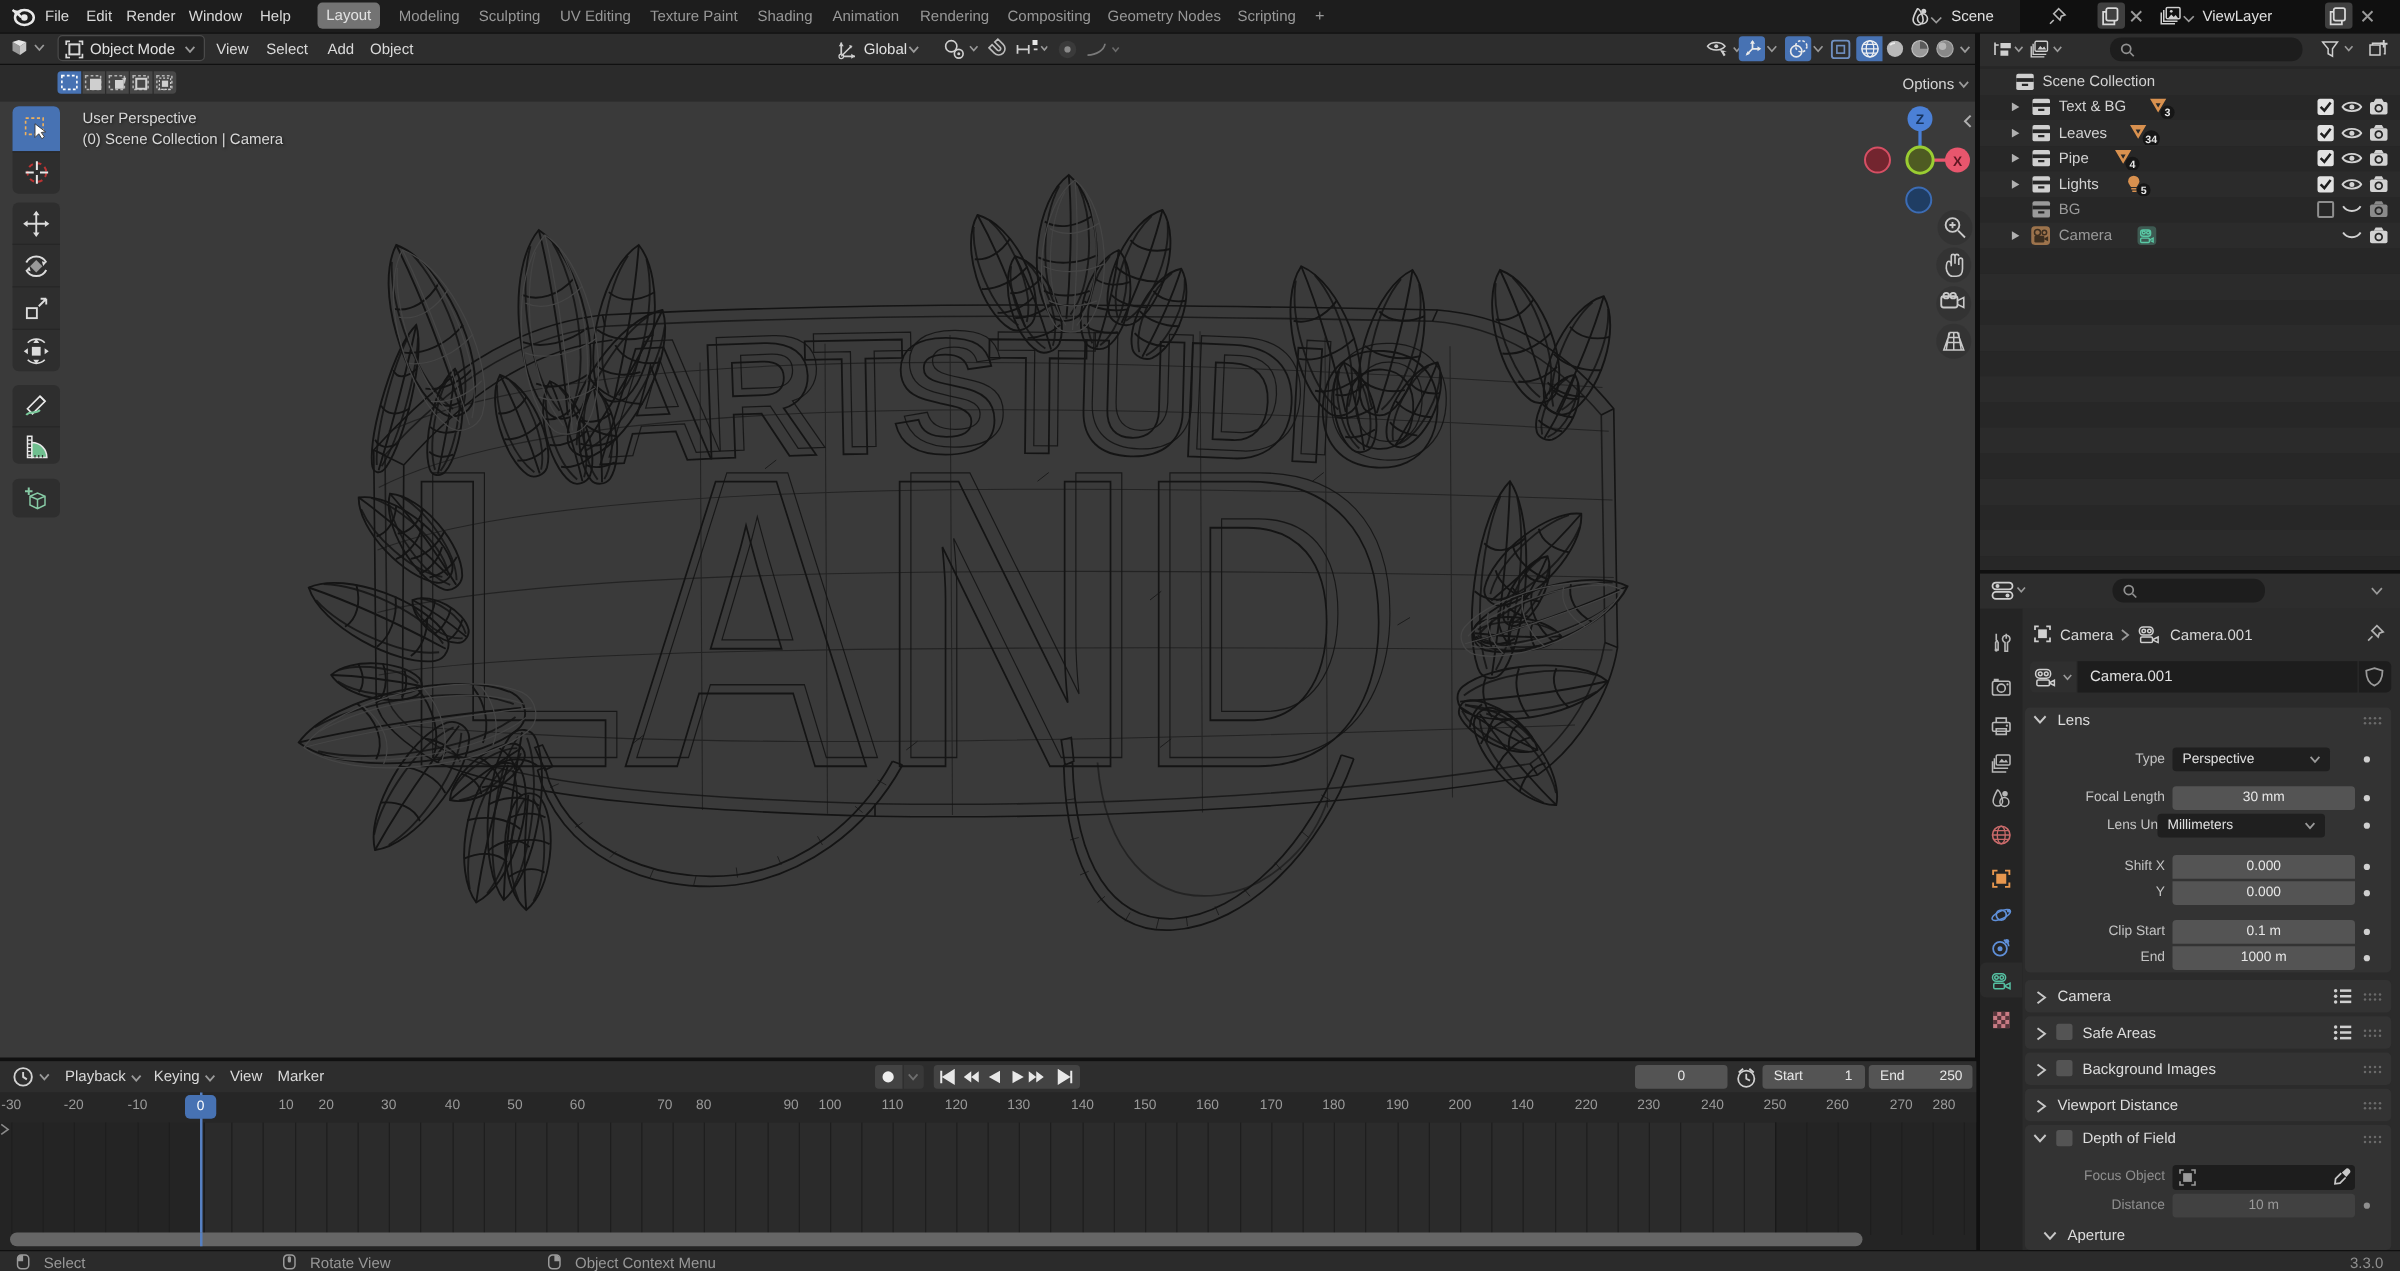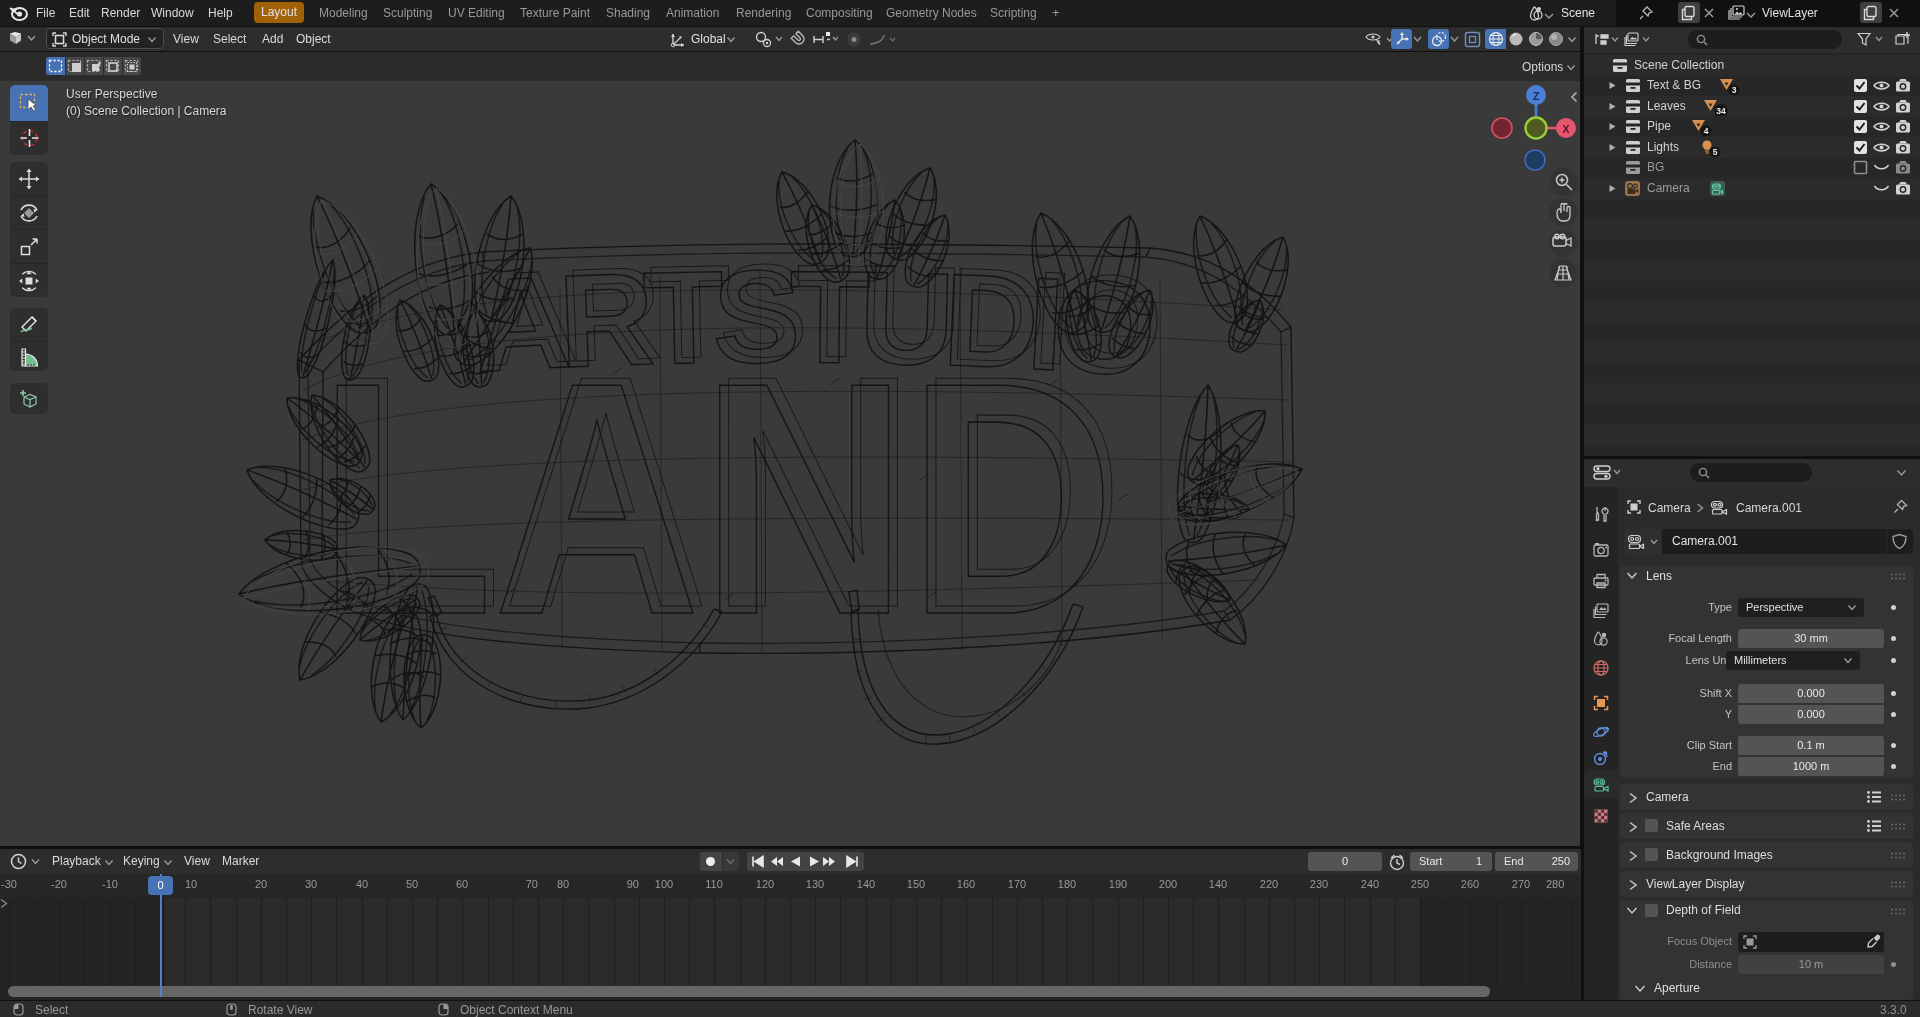--- a/index.html
+++ b/index.html
@@ -8,21 +8,21 @@
 .topbar{top:0;left:0;width:1616px;height:26px;background:#1d1d1d;}
 .vheader{top:27px;left:0;width:1580px;height:24px;background:#2d2d2d;}
 .tools{top:52px;left:0;width:1580px;height:29px;background:#2b2b2b;}
 .viewport{top:81px;left:0;width:1580px;height:765px;background:#3a3a3a;overflow:hidden;}
 .timeline{top:849px;left:0;width:1581px;height:151px;background:#242424;}
 .outliner{top:27px;left:1584px;width:336px;height:429px;background:#262626;}
 .props{top:459px;left:1584px;width:336px;height:541px;background:#2b2b2b;}
 .status{top:1000px;left:0;width:1920px;height:17px;background:#2b2b2b;border-top:1px solid #101010;color:#989898;}
 .menu{color:#dadada;font-size:12px;}
 .tab{color:#989898;font-size:12px;}
-.tab.active{color:#e3e3e3;background:#a16207;border-radius:4px;}
+.tab.active{color:#e3e3e3;background:#737373;border-radius:4px;}
 .panel{position:absolute;left:36px;width:293px;background:#333333;border-radius:4px;}
 .phead{font-size:12px;color:#dddddd;}
 .field{position:absolute;background:#545454;border-radius:3px;color:#e8e8e8;font-size:11px;text-align:center;line-height:19px;height:19px;}
 .drop{position:absolute;background:#1f1f1f;border-radius:3px;color:#e0e0e0;font-size:11px;line-height:19px;height:19px;padding-left:8px;}
 .lbl{position:absolute;color:#c3c3c3;font-size:11px;text-align:right;line-height:19px;height:19px;}
 .dot{position:absolute;width:5px;height:5px;border-radius:50%;background:#cfcfcf;}
 </style></head>
 <body>
 <div id="root">
 
@@ -477,21 +477,21 @@
   <svg class="abs" style="left:1388px;top:4px" width="18" height="18" viewBox="0 0 18 18">
     <circle cx="9" cy="10" r="6.5" fill="none" stroke="#cfcfcf" stroke-width="1.4"></circle>
     <path d="M9 6 V10 L12 11.5 M6.5 2 L3 5 M11.5 2 L15 5" stroke="#cfcfcf" stroke-width="1.4" fill="none"></path>
   </svg>
   <div class="field" style="left:1410px;top:3px;width:82px;text-align:left;padding-left:9px">Start<span style="float:right;margin-right:10px">1</span></div>
   <div class="field" style="left:1495px;top:3px;width:83px;text-align:left;padding-left:9px">End<span style="float:right;margin-right:8px">250</span></div>
 
   <div class="abs" style="left:-16px;top:29px;width:50px;text-align:center;color:#9a9a9a;font-size:11px">-30</div>
       <div class="abs" style="left:34px;top:29px;width:50px;text-align:center;color:#9a9a9a;font-size:11px">-20</div>
       <div class="abs" style="left:85px;top:29px;width:50px;text-align:center;color:#9a9a9a;font-size:11px">-10</div>
-      <div class="abs" style="left:185px;top:29px;width:50px;text-align:left;color:#9a9a9a;font-size:11px">10</div>
+      <div class="abs" style="left:185px;top:29px;width:50px;text-align:right;color:#9a9a9a;font-size:11px">10</div>
       <div class="abs" style="left:236px;top:29px;width:50px;text-align:center;color:#9a9a9a;font-size:11px">20</div>
       <div class="abs" style="left:286px;top:29px;width:50px;text-align:center;color:#9a9a9a;font-size:11px">30</div>
       <div class="abs" style="left:337px;top:29px;width:50px;text-align:center;color:#9a9a9a;font-size:11px">40</div>
       <div class="abs" style="left:387px;top:29px;width:50px;text-align:center;color:#9a9a9a;font-size:11px">50</div>
       <div class="abs" style="left:437px;top:29px;width:50px;text-align:center;color:#9a9a9a;font-size:11px">60</div>
       <div class="abs" style="left:488px;top:29px;width:50px;text-align:right;color:#9a9a9a;font-size:11px">70</div>
       <div class="abs" style="left:538px;top:29px;width:50px;text-align:center;color:#9a9a9a;font-size:11px">80</div>
       <div class="abs" style="left:589px;top:29px;width:50px;text-align:right;color:#9a9a9a;font-size:11px">90</div>
       <div class="abs" style="left:639px;top:29px;width:50px;text-align:center;color:#9a9a9a;font-size:11px">100</div>
       <div class="abs" style="left:689px;top:29px;width:50px;text-align:center;color:#9a9a9a;font-size:11px">110</div>
@@ -1051,21 +1051,21 @@
             <circle cx="2" cy="6.5" r="1"></circle>
             <circle cx="6" cy="6.5" r="1"></circle>
             <circle cx="10" cy="6.5" r="1"></circle>
             <circle cx="14" cy="6.5" r="1"></circle>
           </g>
         </svg></div>
       <div class="panel" style="top:412px;height:26px"></div>
       <svg class="abs" style="left:44px;top:420px" width="10" height="12" viewBox="0 0 10 12">
         <path d="M2 1.5 L8 6 L2 10.5" fill="none" stroke="#c8c8c8" stroke-width="1.5"></path>
       </svg>
-      <span class="abs phead" style="left:62px;top:418px">ViewLayer Display</span>
+      <span class="abs phead" style="left:62px;top:418px">Viewport Distance</span>
       <div class="abs" style="left:306px;top:420px"><svg width="16" height="10" viewBox="0 0 16 10">
           <g fill="#6a6a6a">
             <circle cx="2" cy="2.5" r="1"></circle>
             <circle cx="6" cy="2.5" r="1"></circle>
             <circle cx="10" cy="2.5" r="1"></circle>
             <circle cx="14" cy="2.5" r="1"></circle>
             <circle cx="2" cy="6.5" r="1"></circle>
             <circle cx="6" cy="6.5" r="1"></circle>
             <circle cx="10" cy="6.5" r="1"></circle>
             <circle cx="14" cy="6.5" r="1"></circle>

